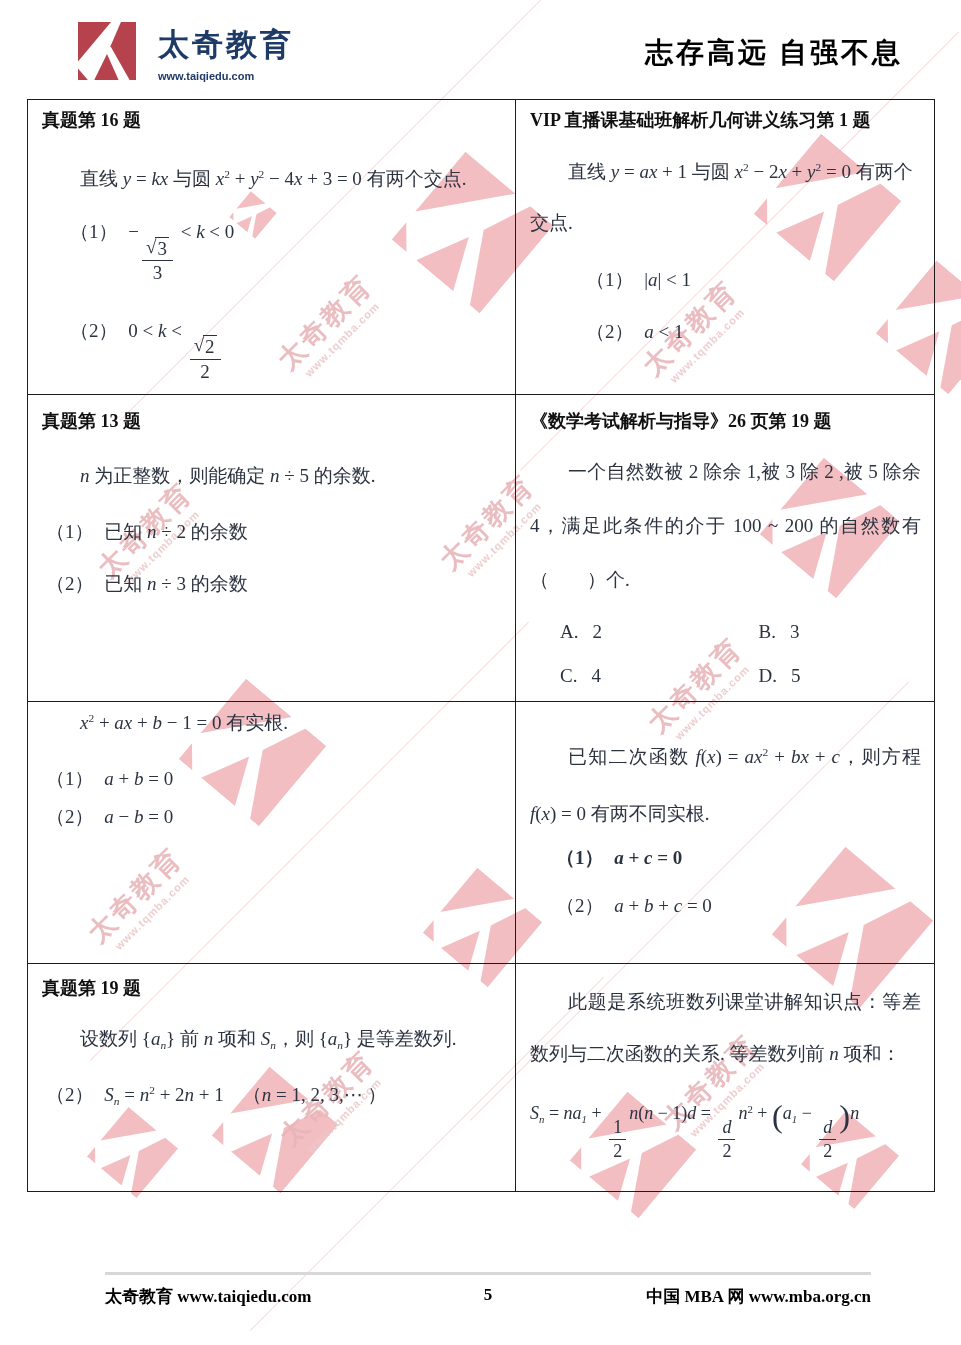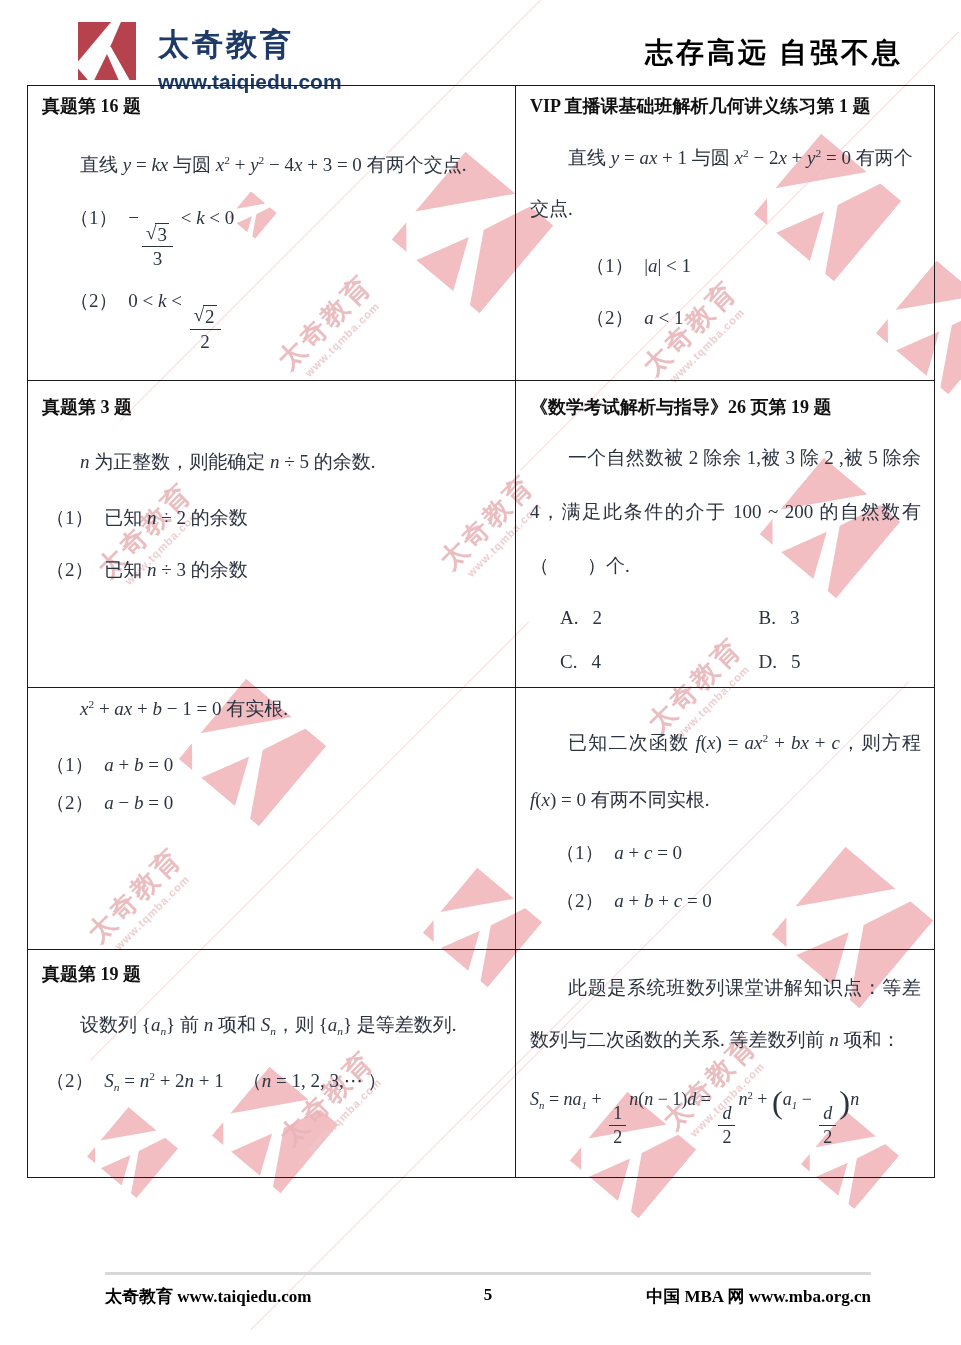--- a/index.html
+++ b/index.html
@@ -5,21 +5,21 @@
   html,body{margin:0;padding:0;background:#fff;}
   .doc{position:relative;width:961px;height:1345px;background:#fff;overflow:hidden;
        font-family:"Liberation Serif","DejaVu Serif",serif;color:#2c3340;}
 
   
   .hdr{position:absolute;left:0;top:0;width:100%;height:99px;}
   .logo-wrap{position:absolute;left:78px;top:22px;width:58px;height:58px;}
   .brand-block{position:absolute;left:158px;top:24px;}
   .brand-name{font-size:31px;font-weight:bold;color:#1e3a66;letter-spacing:3px;
               font-family:"Liberation Sans","DejaVu Sans",sans-serif;}
-  .brand-url{font-size:21px;font-weight:bold;color:#1e3a66;margin-top:4px;
+  .brand-url{font-size:11px;font-weight:bold;color:#1e3a66;margin-top:4px;
              font-family:"Liberation Sans","DejaVu Sans",sans-serif;}
   .slogan{position:absolute;right:58px;top:34px;font-size:28px;font-weight:bold;color:#000;
           letter-spacing:3px;font-family:"Liberation Serif","DejaVu Serif",serif;}
 
   
   .kmark{position:absolute;}
   .kmark span{position:absolute;inset:0;background:var(--kc,#b5424c);}
   .km-a{clip-path:polygon(0% 0%,57% 0%,0% 68%);}
   .km-b{clip-path:polygon(0% 80%,17% 100%,0% 100%);}
   .km-c{clip-path:polygon(50% 55%,28% 100%,70% 100%);}
@@ -29,21 +29,21 @@
   .wm-layer{position:absolute;inset:0;z-index:1;pointer-events:none;}
   .wm-logo{--kc:#f0b3b8;opacity:.85;transform:rotate(40deg);}
   .wm-text{position:absolute;transform:rotate(-45deg);transform-origin:left top;
            color:#e8b6ba;font-weight:bold;text-align:center;opacity:.9;
            font-family:"Liberation Sans","DejaVu Sans",sans-serif;}
   .wm-t1{font-size:27px;letter-spacing:3px;}
   .wm-t2{font-size:11px;color:#ecc9cb;letter-spacing:1px;}
   .wm-line{position:absolute;border-top:1.5px solid #f6dcde;transform:rotate(-45deg);transform-origin:left top;}
 
   
-  .qtable{position:absolute;left:27px;top:85px;width:906px;z-index:2;
+  .qtable{position:absolute;left:27px;top:99px;width:906px;z-index:2;
           display:grid;grid-template-columns:488px 418px;grid-template-rows:295px 307px 262px 227px;
           border:1.6px solid #1c1c1c;}
   .cell{border-right:1.4px solid #1c1c1c;border-bottom:1.4px solid #1c1c1c;
         padding:8px 13px 0 14px;overflow:hidden;font-size:19px;}
   .cell:nth-child(2n){border-right:none;}
   .cell:nth-child(7),.cell:nth-child(8){border-bottom:none;}
 
   .ptitle{font-weight:bold;color:#111;font-size:18px;}
   .pstem{text-indent:2em;}
   .pnote{text-align:justify;}
@@ -217,21 +217,21 @@
       <div class="pitem" style="margin-top:16px;padding-left:28px;">
         <span class="plabel">（1）</span>
         <span><span class="mn">−</span><span class="mfrac">
               <span class="mfn"><span class="msqrt">
                   <span class="mradical">√</span>
                   <span class="msqrt-body"><span class="mn">3</span></span>
                 </span></span>
               <span class="mfd"><span class="mn">3</span></span>
             </span><span class="mn"> &lt; </span><span class="mi">k</span><span class="mn"> &lt; 0</span></span>
       </div>
-      <div class="pitem" style="margin-top:18px;padding-left:28px;">
+      <div class="pitem" style="margin-top:34px;padding-left:28px;">
         <span class="plabel">（2）</span>
         <span><span class="mn">0 &lt; </span><span class="mi">k</span><span class="mn"> &lt; </span><span class="mfrac">
               <span class="mfn"><span class="msqrt">
                   <span class="mradical">√</span>
                   <span class="msqrt-body"><span class="mn">2</span></span>
                 </span></span>
               <span class="mfd"><span class="mn">2</span></span>
             </span></span>
       </div>
     </div>
@@ -243,21 +243,21 @@
         <span class="plabel">（1）</span>
         <span><span class="mn">|</span><span class="mi">a</span><span class="mn">| &lt; 1</span></span>
       </div>
       <div class="pitem" style="margin-top:26px;padding-left:56px;">
         <span class="plabel">（2）</span>
         <span><span class="mi">a</span><span class="mn"> &lt; 1</span></span>
       </div>
     </div>
 
     <div class="cell">
-      <div class="ptitle" style="margin-top:6px;">真题第 3 题</div>
+      <div class="ptitle" style="margin-top:6px;">真题第 13 题</div>
       <div class="pstem" style="margin-top:30px;"><span class="mi">n</span><span class="mc"> 为正整数，则能确定 </span><span class="mi">n</span><span class="mn"> ÷ 5</span><span class="mc"> 的余数.</span></div>
       <div class="pitem" style="margin-top:30px;padding-left:4px;">
         <span class="plabel">（1）</span>
         <span><span class="mc">已知 </span><span class="mi">n</span><span class="mn"> ÷ 2</span><span class="mc"> 的余数</span></span>
       </div>
       <div class="pitem" style="margin-top:26px;padding-left:4px;">
         <span class="plabel">（2）</span>
         <span><span class="mc">已知 </span><span class="mi">n</span><span class="mn"> ÷ 3</span><span class="mc"> 的余数</span></span>
       </div>
     </div>
@@ -283,21 +283,21 @@
         <span><span class="mi">a</span><span class="mn"> + </span><span class="mi">b</span><span class="mn"> = 0</span></span>
       </div>
       <div class="pitem" style="margin-top:12px;padding-left:4px;">
         <span class="plabel">（2）</span>
         <span><span class="mi">a</span><span class="mn"> − </span><span class="mi">b</span><span class="mn"> = 0</span></span>
       </div>
     </div>
 
     <div class="cell">
       <div class="pstem pnote" style="margin-top:18px;line-height:3.0;"><span class="mc">已知二次函数 </span><span class="mi">f</span><span class="mn">(</span><span class="mi">x</span><span class="mn">) = </span><span class="mi">ax</span><span class="msup">2</span><span class="mn"> + </span><span class="mi">bx</span><span class="mn"> + </span><span class="mi">c</span><span class="mc">，则方程 </span><span class="mi">f</span><span class="mn">(</span><span class="mi">x</span><span class="mn">) = 0</span><span class="mc"> 有两不同实根.</span></div>
-      <div class="pitem" style="margin-top:12px;padding-left:26px;">
+      <div class="pitem" style="margin-top:3px;padding-left:26px;font-weight:bold;">
         <span class="plabel">（1）</span>
         <span><span class="mi">a</span><span class="mn"> + </span><span class="mi">c</span><span class="mn"> = 0</span></span>
       </div>
       <div class="pitem" style="margin-top:22px;padding-left:26px;">
         <span class="plabel">（2）</span>
         <span><span class="mi">a</span><span class="mn"> + </span><span class="mi">b</span><span class="mn"> + </span><span class="mi">c</span><span class="mn"> = 0</span></span>
       </div>
     </div>
 
     <div class="cell">

